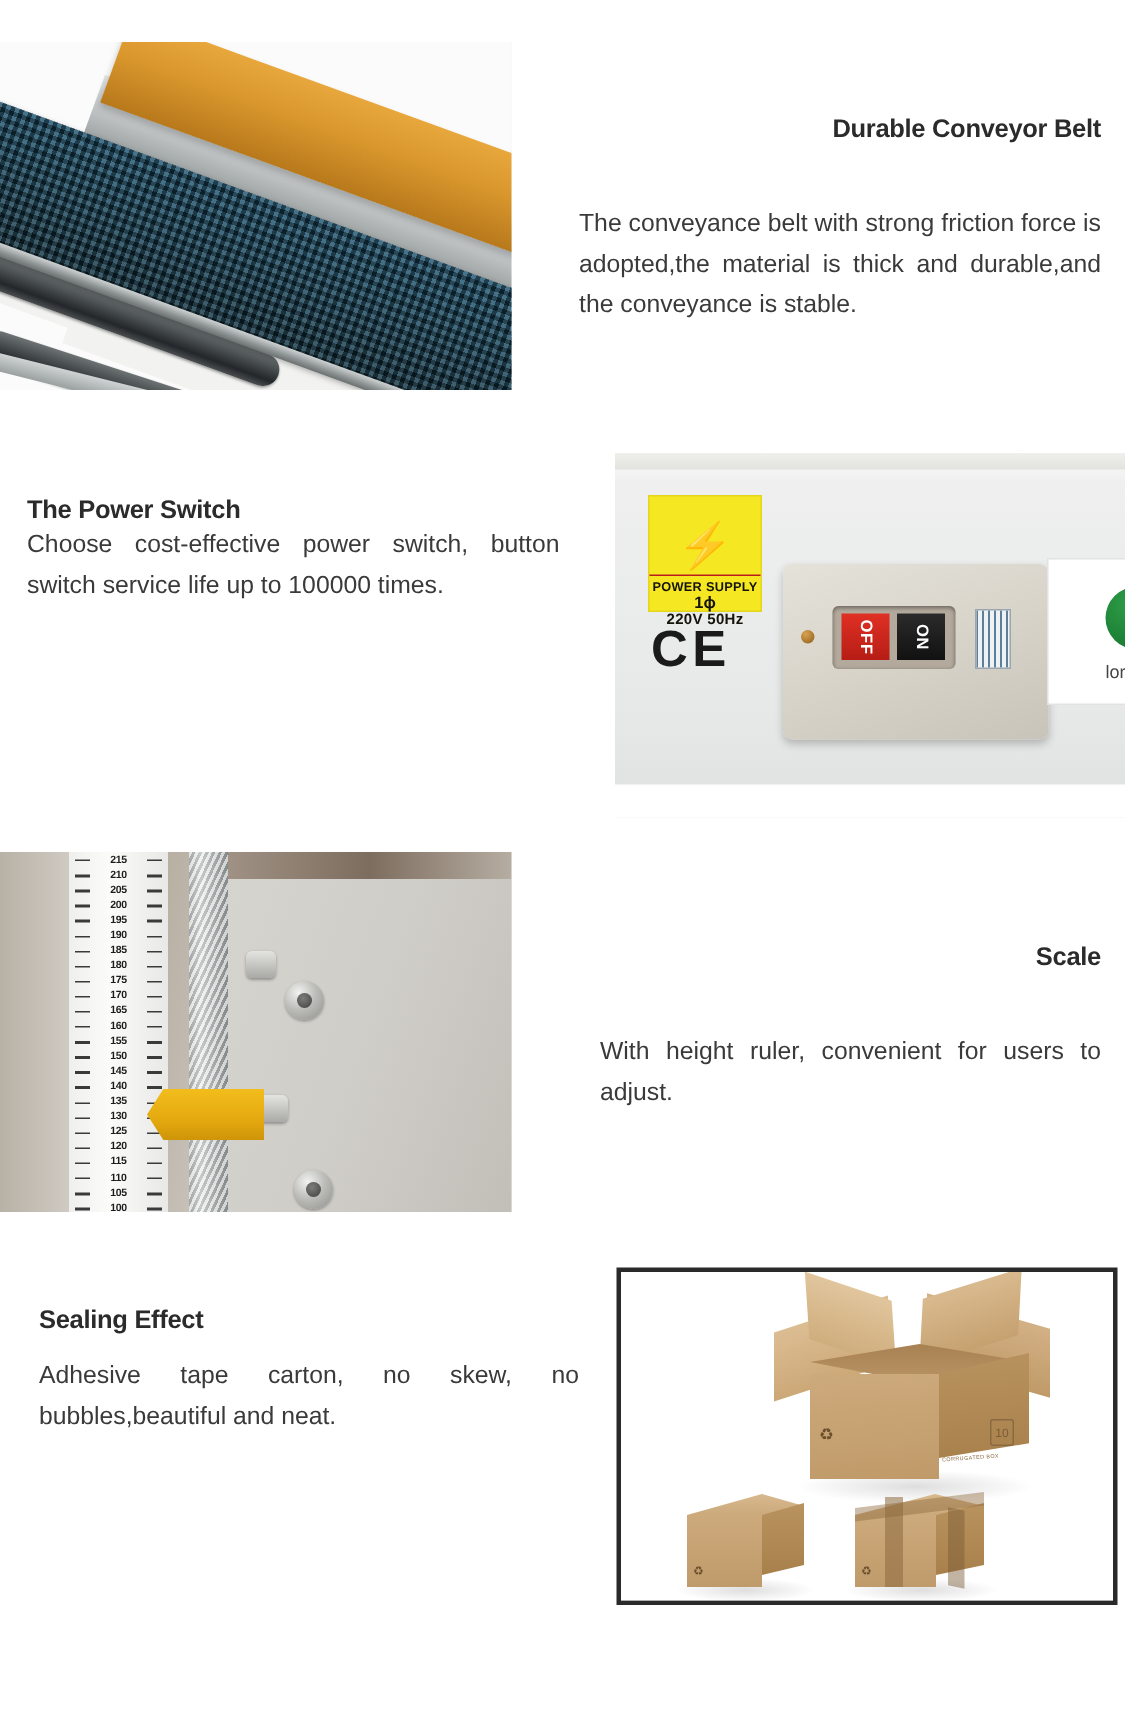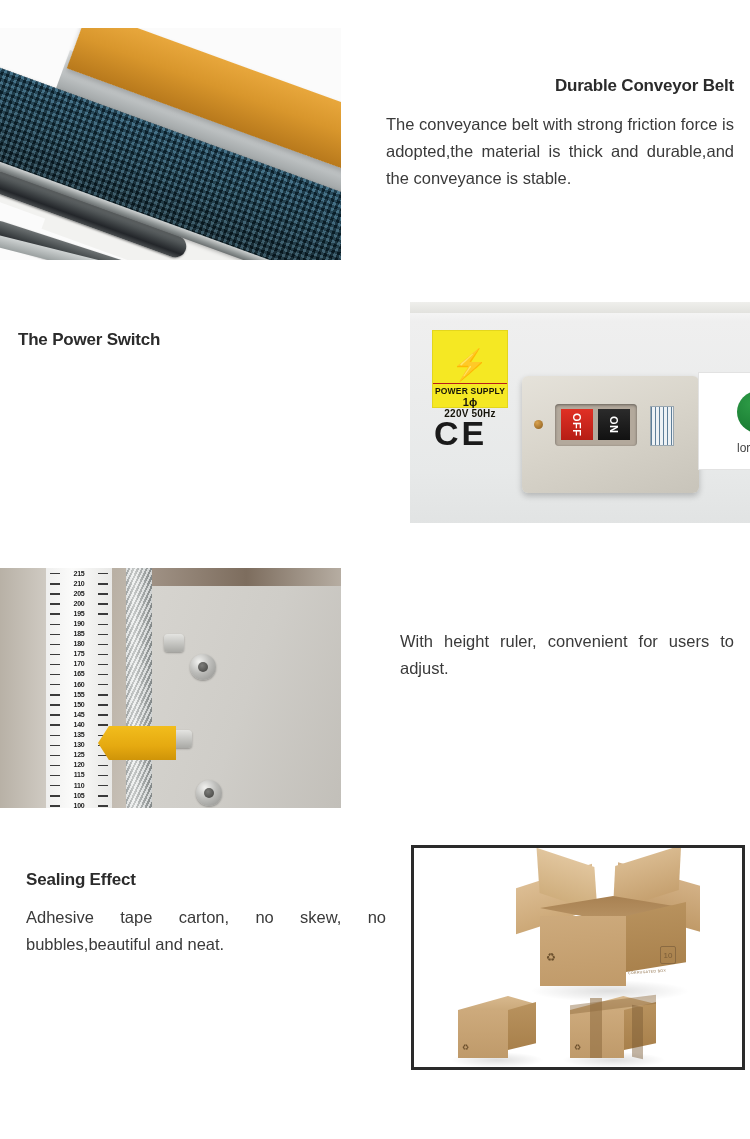--- a/index.html
+++ b/index.html
@@ -22,21 +22,21 @@
     line-height: 1.2;
   }
   .feature-body {
     font-size: 16.5px;
     color: #3a3a3a;
     line-height: 1.62;
     text-align: justify;
     text-justify: inter-word;
   }
   .align-right .feature-title, .align-right .feature-body { text-align: right; }
-  .align-right .feature-body { text-align: justify; }
+  .align-right .feature-body { text-align: justify; margin-top: 40px; }
 
   
   #sec1-text { position: absolute; left: 386px; top: 76px; width: 348px; }
   #sec1-text .feature-title { margin-bottom: 15px; text-align: right; }
 
   .photo { position: absolute; overflow: hidden; background: #e8e8e8; }
 
   #photo-belt { left: 0px; top: 28px; width: 341px; height: 232px; background: #f4f4f4; }
   .belt-scene { position: absolute; inset: 0; background: #fbfbfb; }
   .belt-strip {
@@ -393,20 +393,21 @@
     </div>
   </div>
 
   <div id="sec1-text" class="align-right">
     <div class="feature-title">Durable Conveyor Belt</div>
     <div class="feature-body">The conveyance belt with strong friction force is adopted,the material is thick and durable,and the conveyance is stable.</div>
   </div>
 
   <div id="sec2-text">
     <div class="feature-title">The Power Switch</div>
+    <div class="feature-body">Choose cost-effective power switch, button switch service life up to 100000 times.</div>
   </div>
 
   <div class="photo" id="photo-switch">
     <div class="sw-panelbg">
       <div class="sw-topedge"></div>
 
       <div class="warn-label">
         <div class="warn-tri"></div>
         <div class="warn-tri-inner"></div>
         <div class="warn-bolt">⚡</div>
@@ -474,20 +475,21 @@
 
     <div class="sc-bolt" style="left:190px;top:86px;"></div>
     <div class="sc-bolt" style="left:196px;top:212px;"></div>
     <div class="sc-nut" style="left:164px;top:66px;"></div>
     <div class="sc-nut" style="left:172px;top:162px;"></div>
 
     <div class="sc-pointer"></div>
   </div>
 
   <div id="sec3-text" class="align-right">
+    <div class="feature-title">Scale</div>
     <div class="feature-body">With height ruler, convenient for users to adjust.</div>
   </div>
 
   <div id="sec4-text">
     <div class="feature-title">Sealing Effect</div>
     <div class="feature-body">Adhesive tape carton, no skew, no bubbles,beautiful and neat.</div>
   </div>
 
   <div class="photo" id="photo-cartons">
     <div class="carton-stage">

